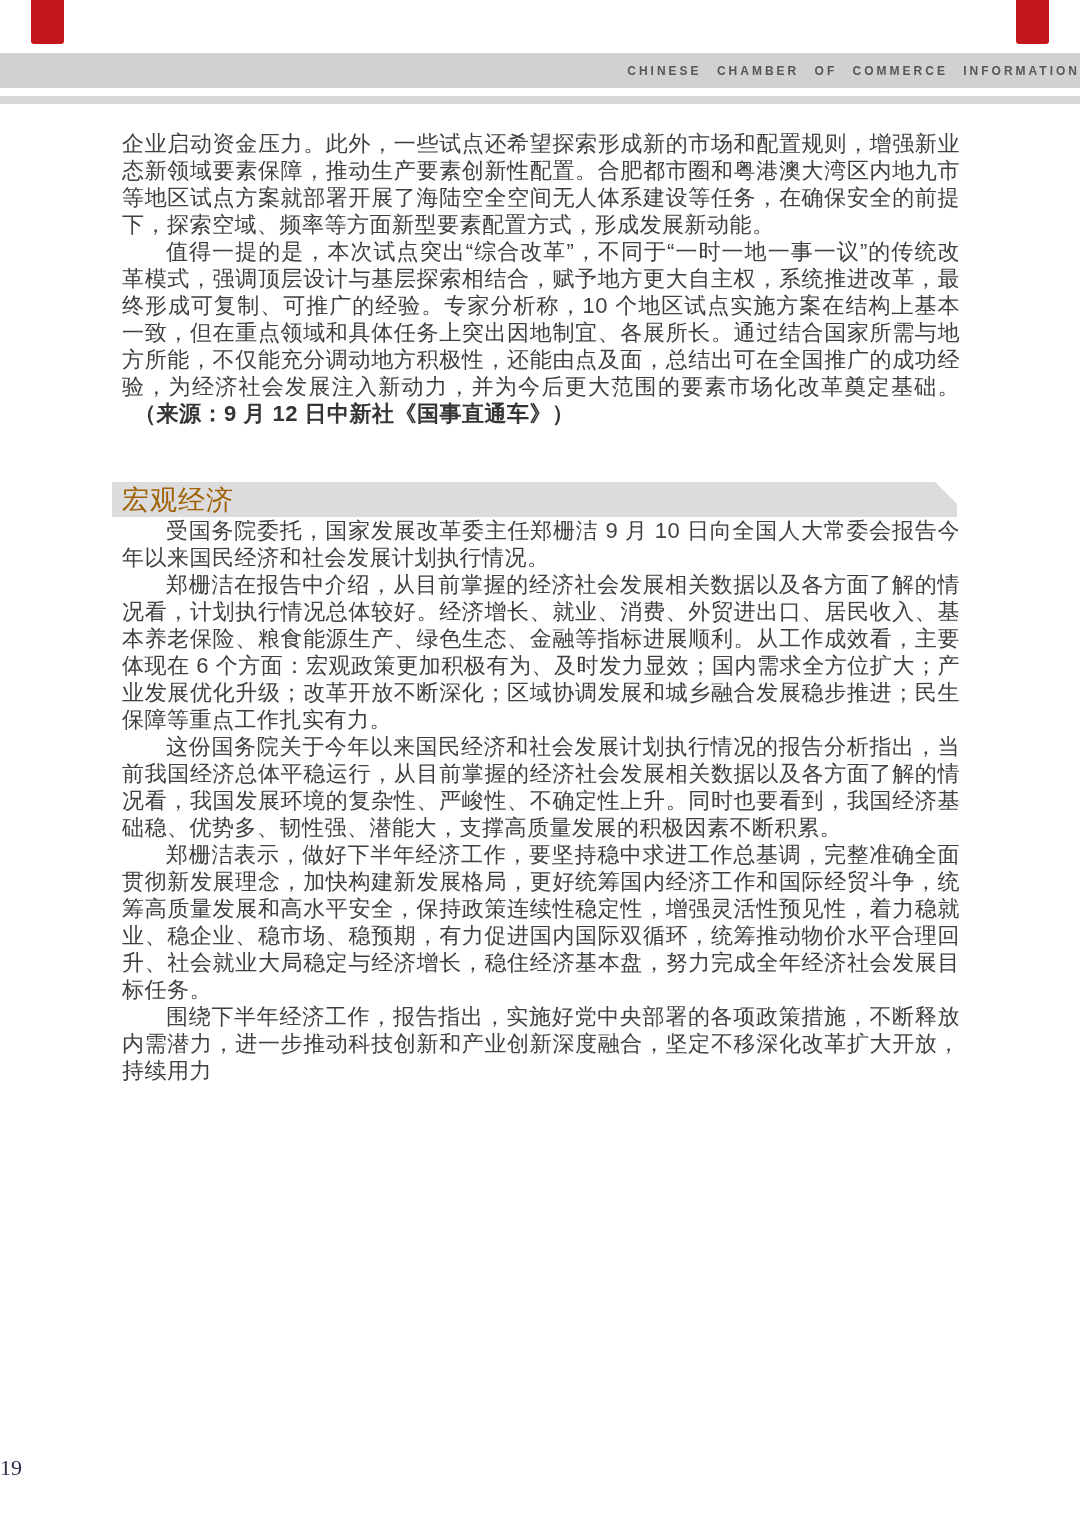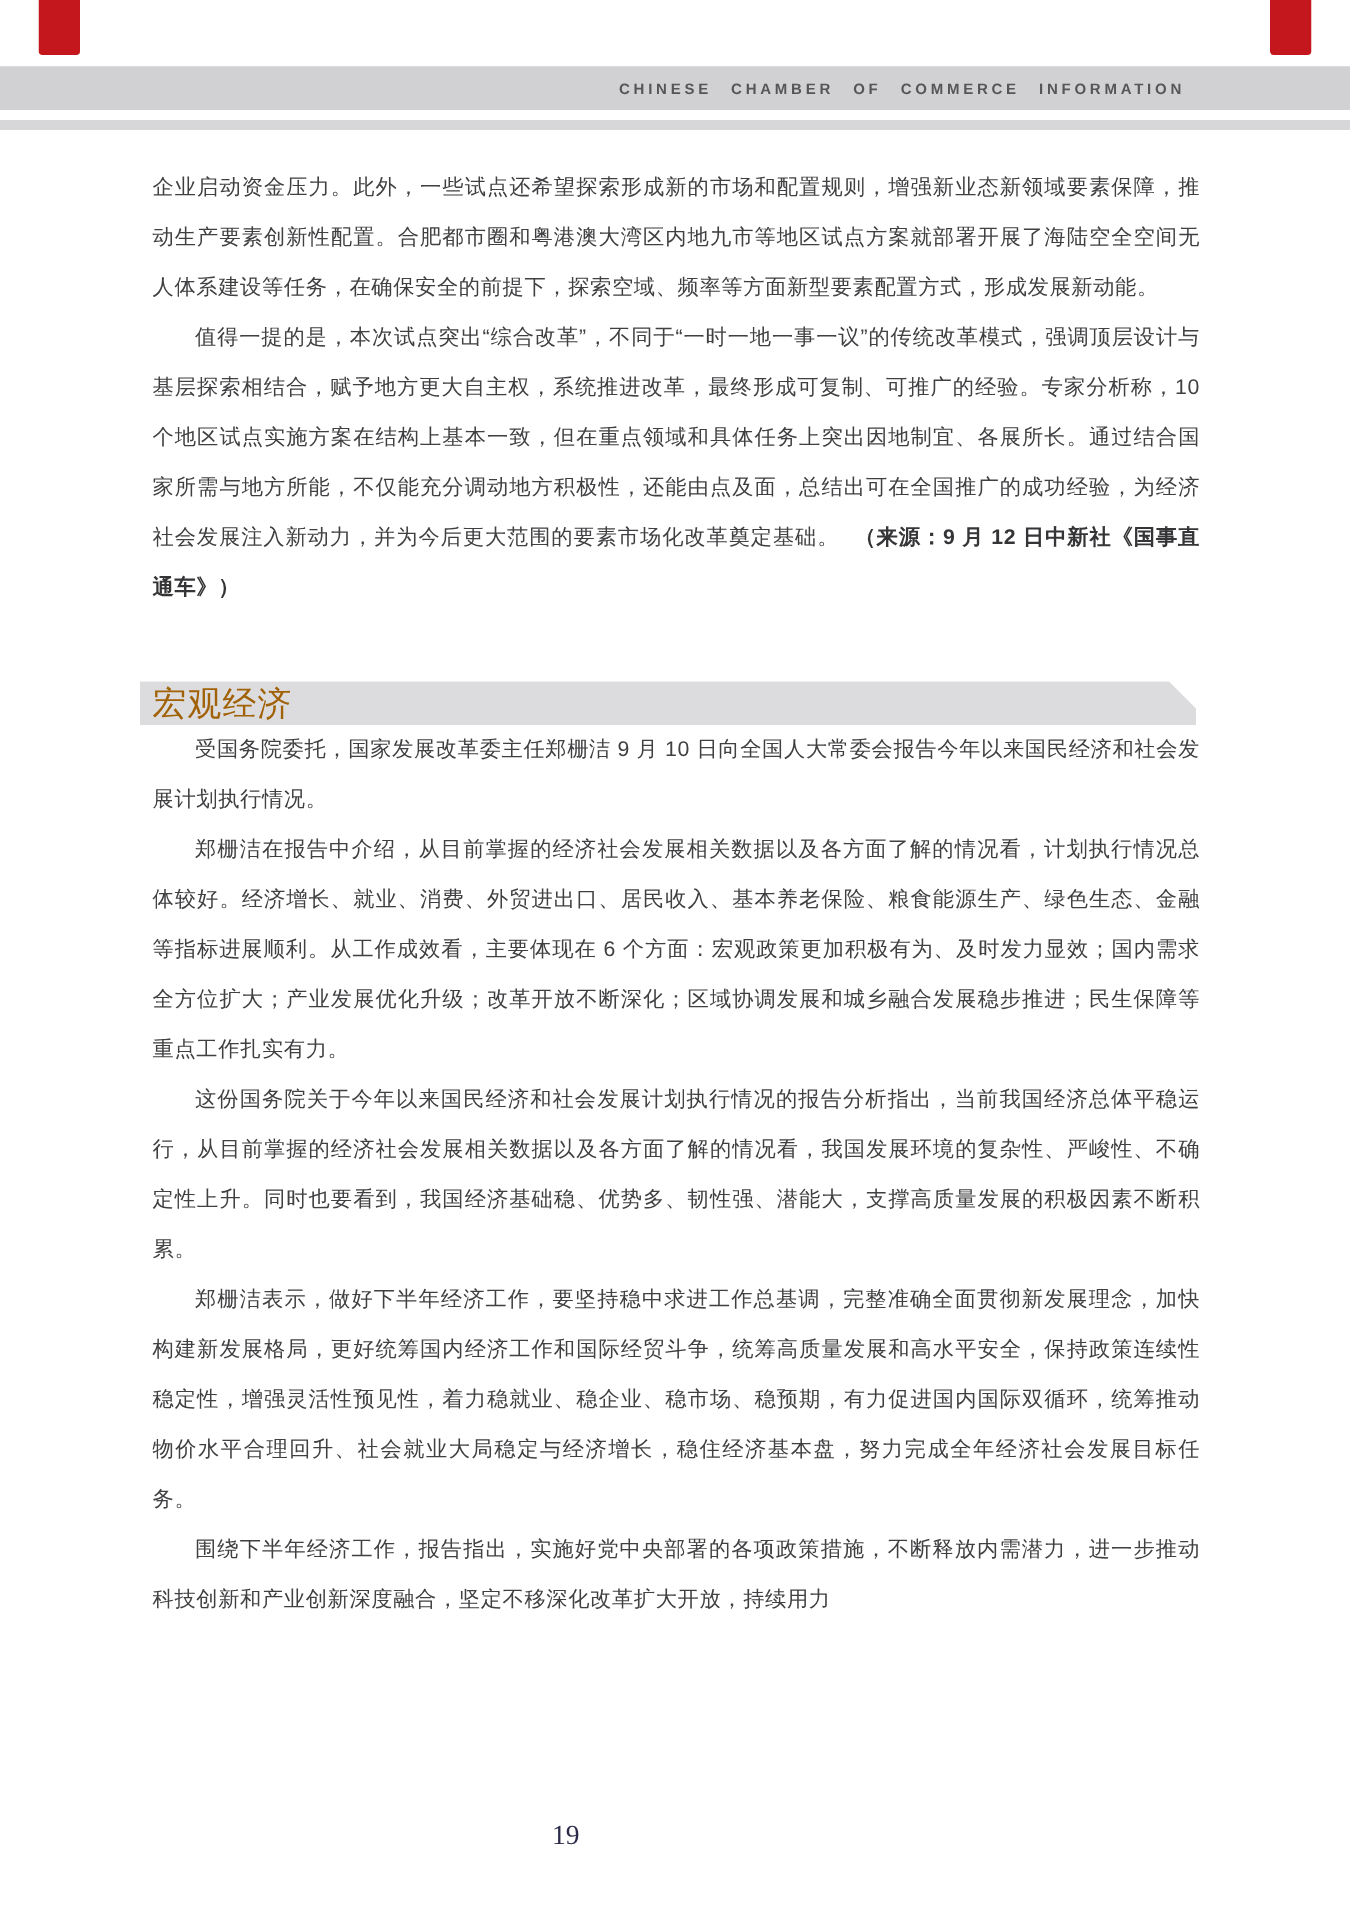--- a/index.html
+++ b/index.html
@@ -13,36 +13,36 @@
   .corner-tab{
     position:absolute;top:0;width:33px;height:44px;
     background:#c3161d;border-radius:0 0 3px 3px;
   }
   .tab-left{left:31px;}
   .tab-right{right:31px;}
   .header-bar{
     position:absolute;top:53px;left:0;width:1080px;height:35px;
     background:#d1d1d4;
     display:flex;align-items:center;justify-content:flex-end;
-    padding-right:132px;box-sizing:border-box;
+    box-sizing:border-box;
   }
   .header-text{
     font-size:12px;font-weight:bold;color:#565659;
     letter-spacing:3px;word-spacing:9px;white-space:nowrap;
   }
   .header-line{
     position:absolute;top:96px;left:0;width:1080px;height:8px;
     background:#d7d7da;
   }
   .main{
     position:absolute;left:122px;top:130px;width:838px;
   }
   p.body{
     margin:0;
-    font-size:17px;line-height:40px;
+    font-size:22px;line-height:27px;
     color:#404043;
     text-align:justify;
     letter-spacing:0.5px;
   }
   .indent{text-indent:2em;}
   .source-note{font-weight:bold;color:#353538;margin-left:12px;}
   .section-banner{
     margin:55px 0 0 -10px;
     width:845px;height:35px;
     background:#dcdcdf;
@@ -56,21 +56,20 @@
   }
   .article-title{
     margin:28px 0 24px 0;
     text-align:center;
     font-size:29px;line-height:48px;
     font-weight:bold;color:#252527;
     letter-spacing:0.5px;
   }
   .page-number{
     position:absolute;top:1455px;left:0;width:905px;
-    text-align:center;
     font-family:"Liberation Serif","DejaVu Serif",serif;
     font-size:22px;color:#2c2c4a;
   }
 </style>
 </head>
 <body>
 
 <div class="page">
 
   <div class="corner-tab tab-left"></div>

